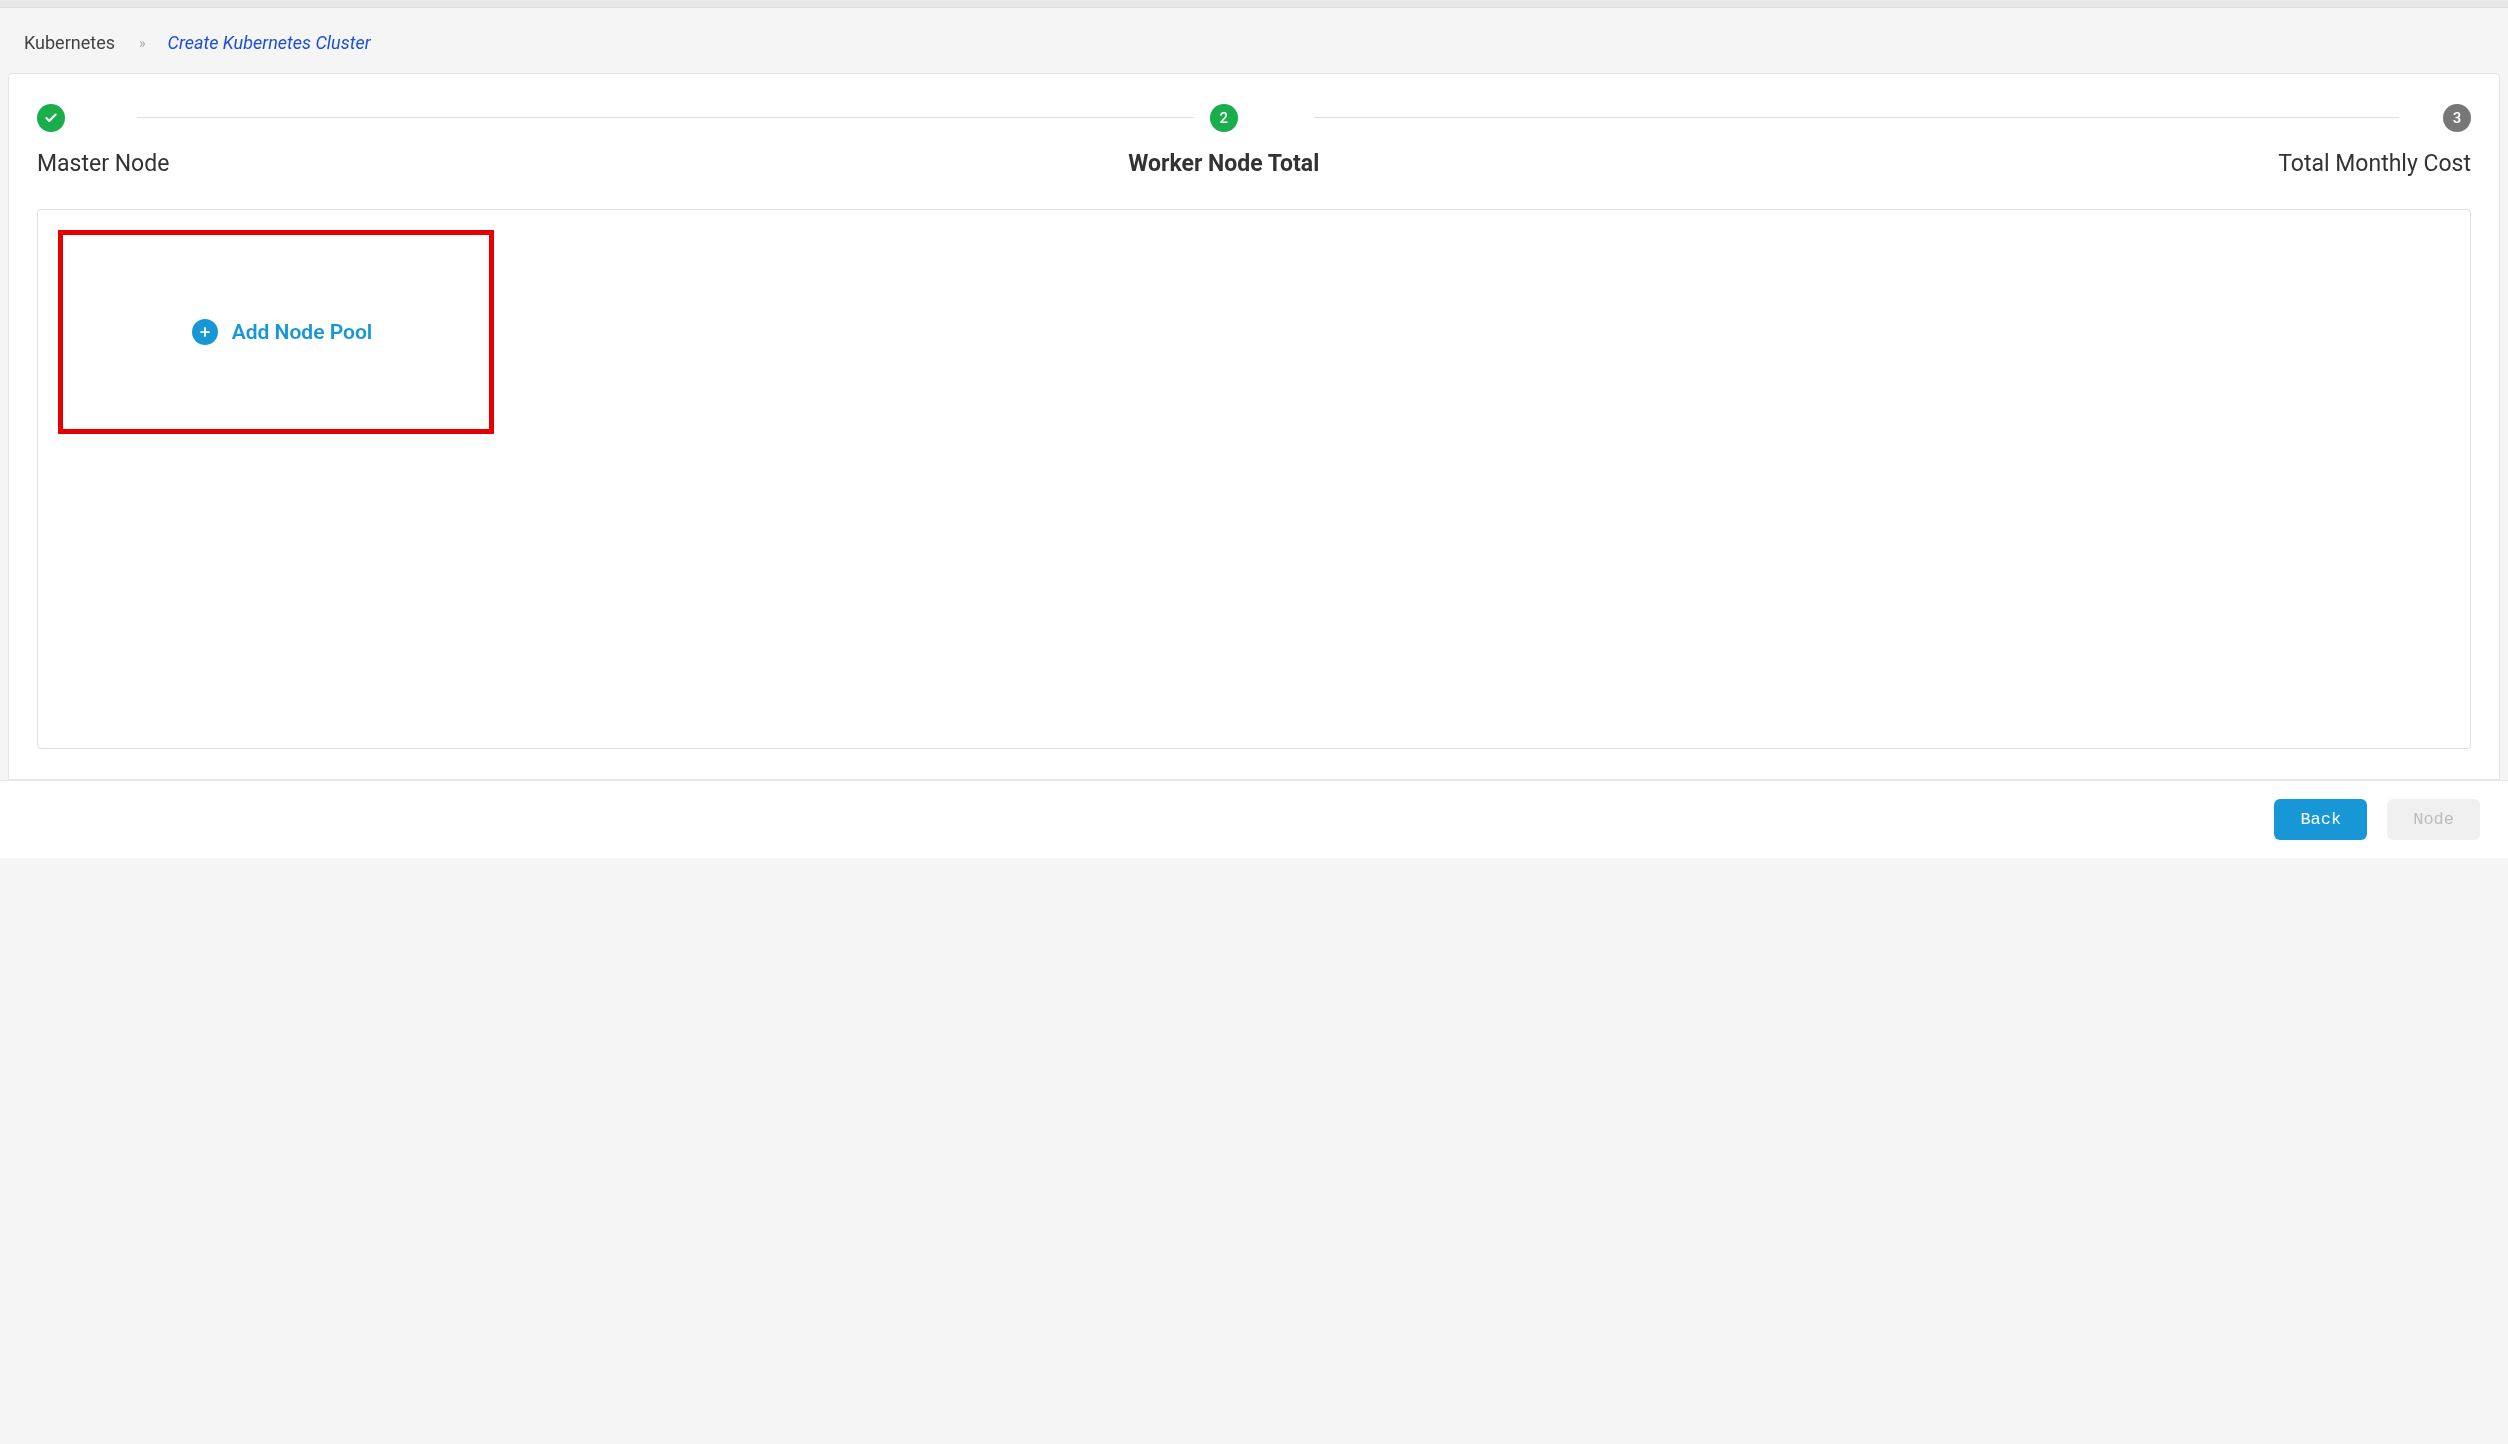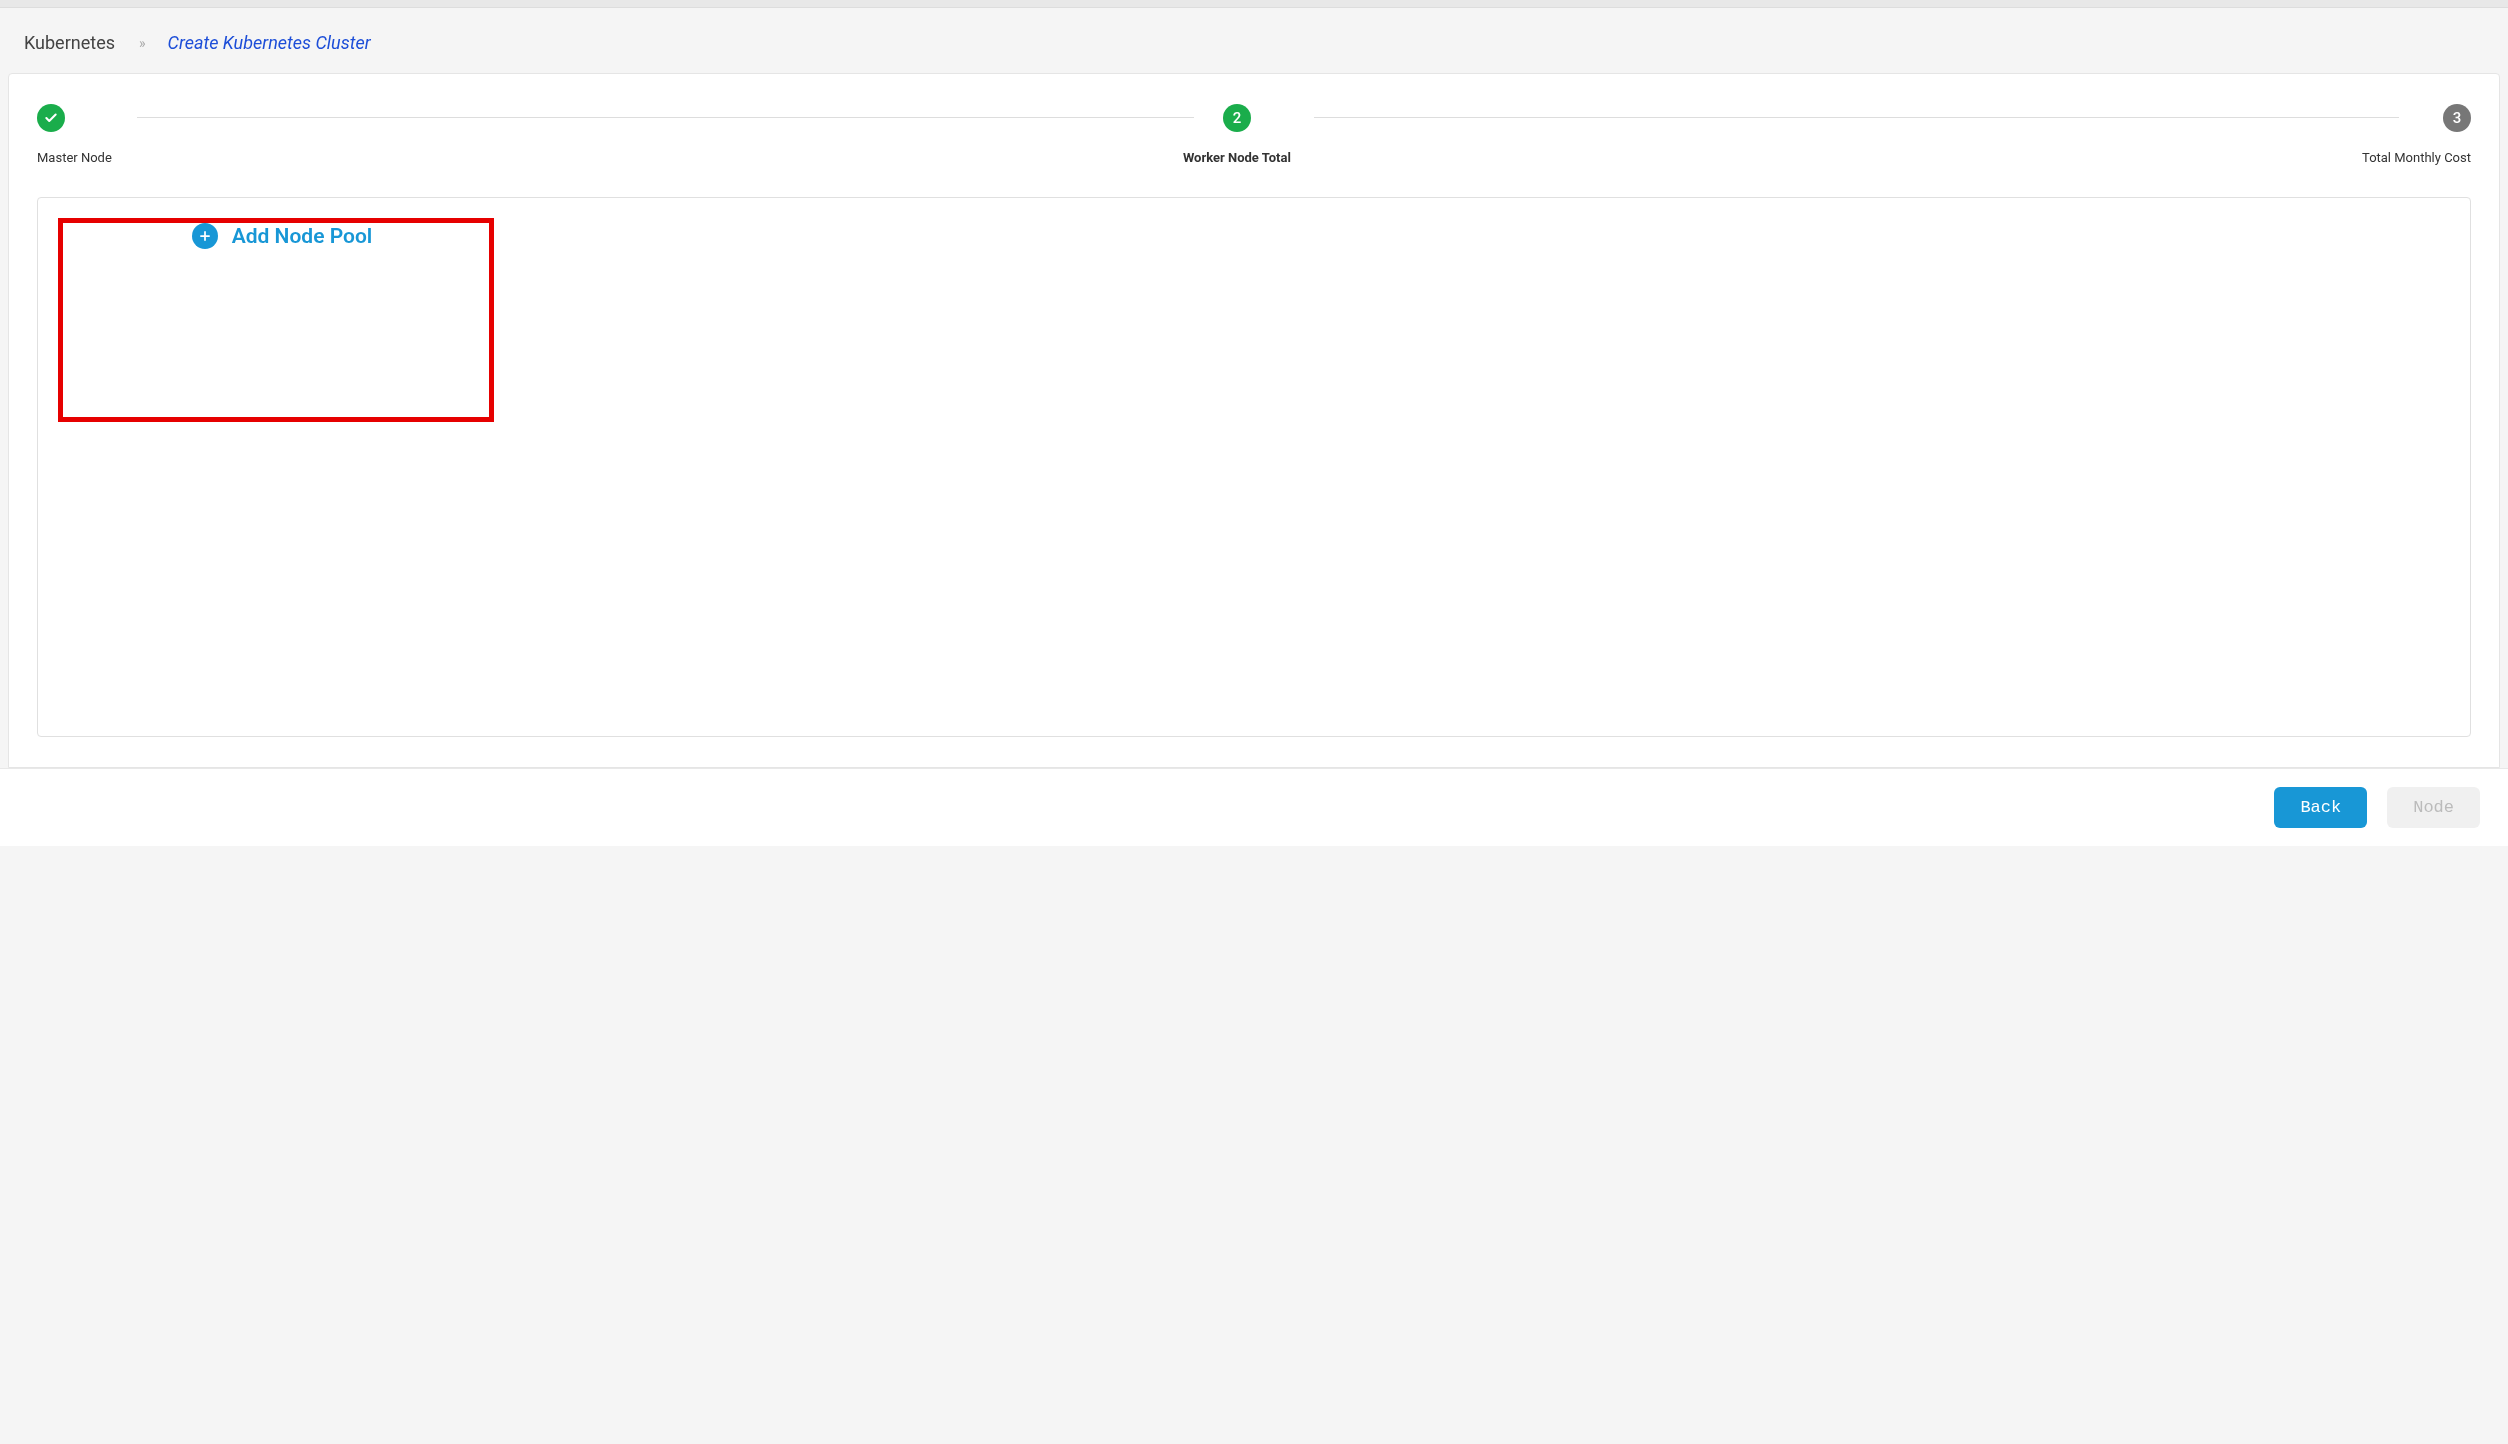--- a/index.html
+++ b/index.html
@@ -84,21 +84,21 @@
     .step-circle.done {
       background: #1aad4b;
     }
     .step-circle.active {
       background: #1aad4b;
     }
     .step-circle.pending {
       background: #777;
     }
     .step-label {
-      font-size: 13px;
+      font-size: 23px;
       color: #333;
     }
     .step-label.active {
       font-weight: 700;
     }
     .step-line {
       position: absolute;
       top: 13px;
       height: 1px;
       background: #ddd;
@@ -120,21 +120,21 @@
       border: 1px solid #e0e0e0;
       border-radius: 4px;
       min-height: 540px;
       padding: 20px;
     }
     .add-node-pool-card {
       border: 5px solid #e60000;
       width: 436px;
       height: 204px;
       display: flex;
-      align-items: flex-start;
+      align-items: center;
       justify-content: center;
       cursor: pointer;
       padding-left: 12px;
     }
     .add-node-pool-inner {
       display: flex;
       align-items: center;
       gap: 14px;
     }
     .plus-circle {

